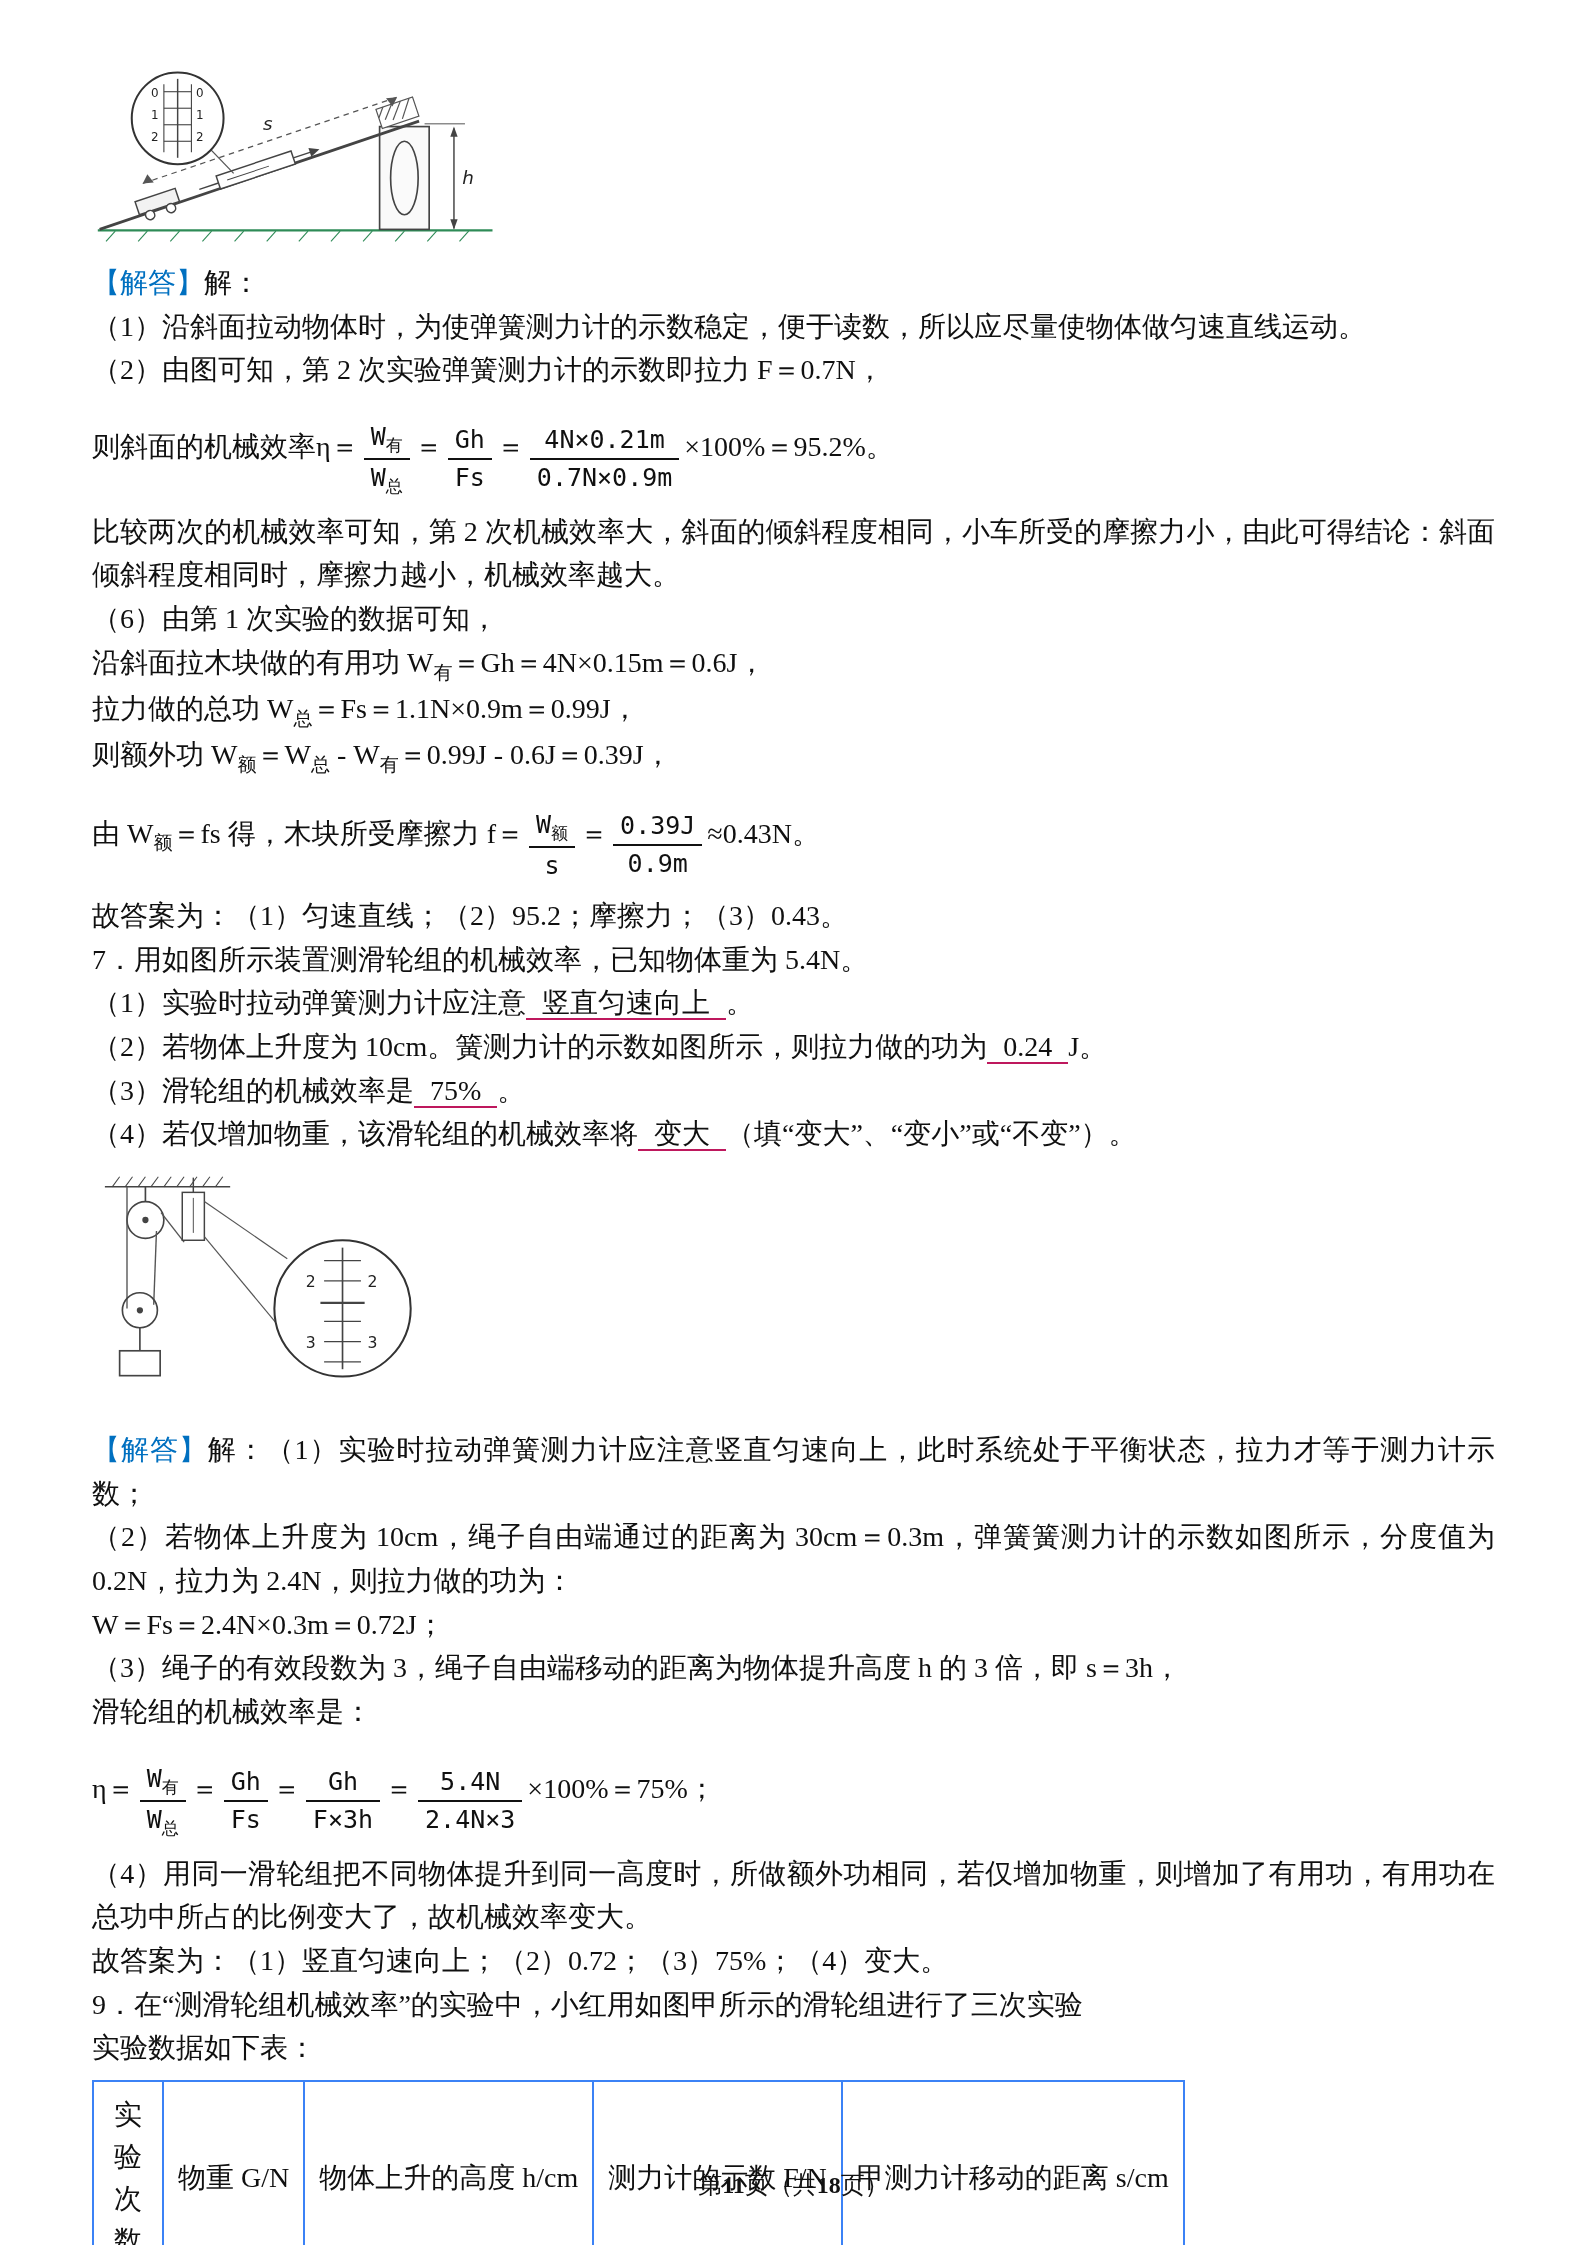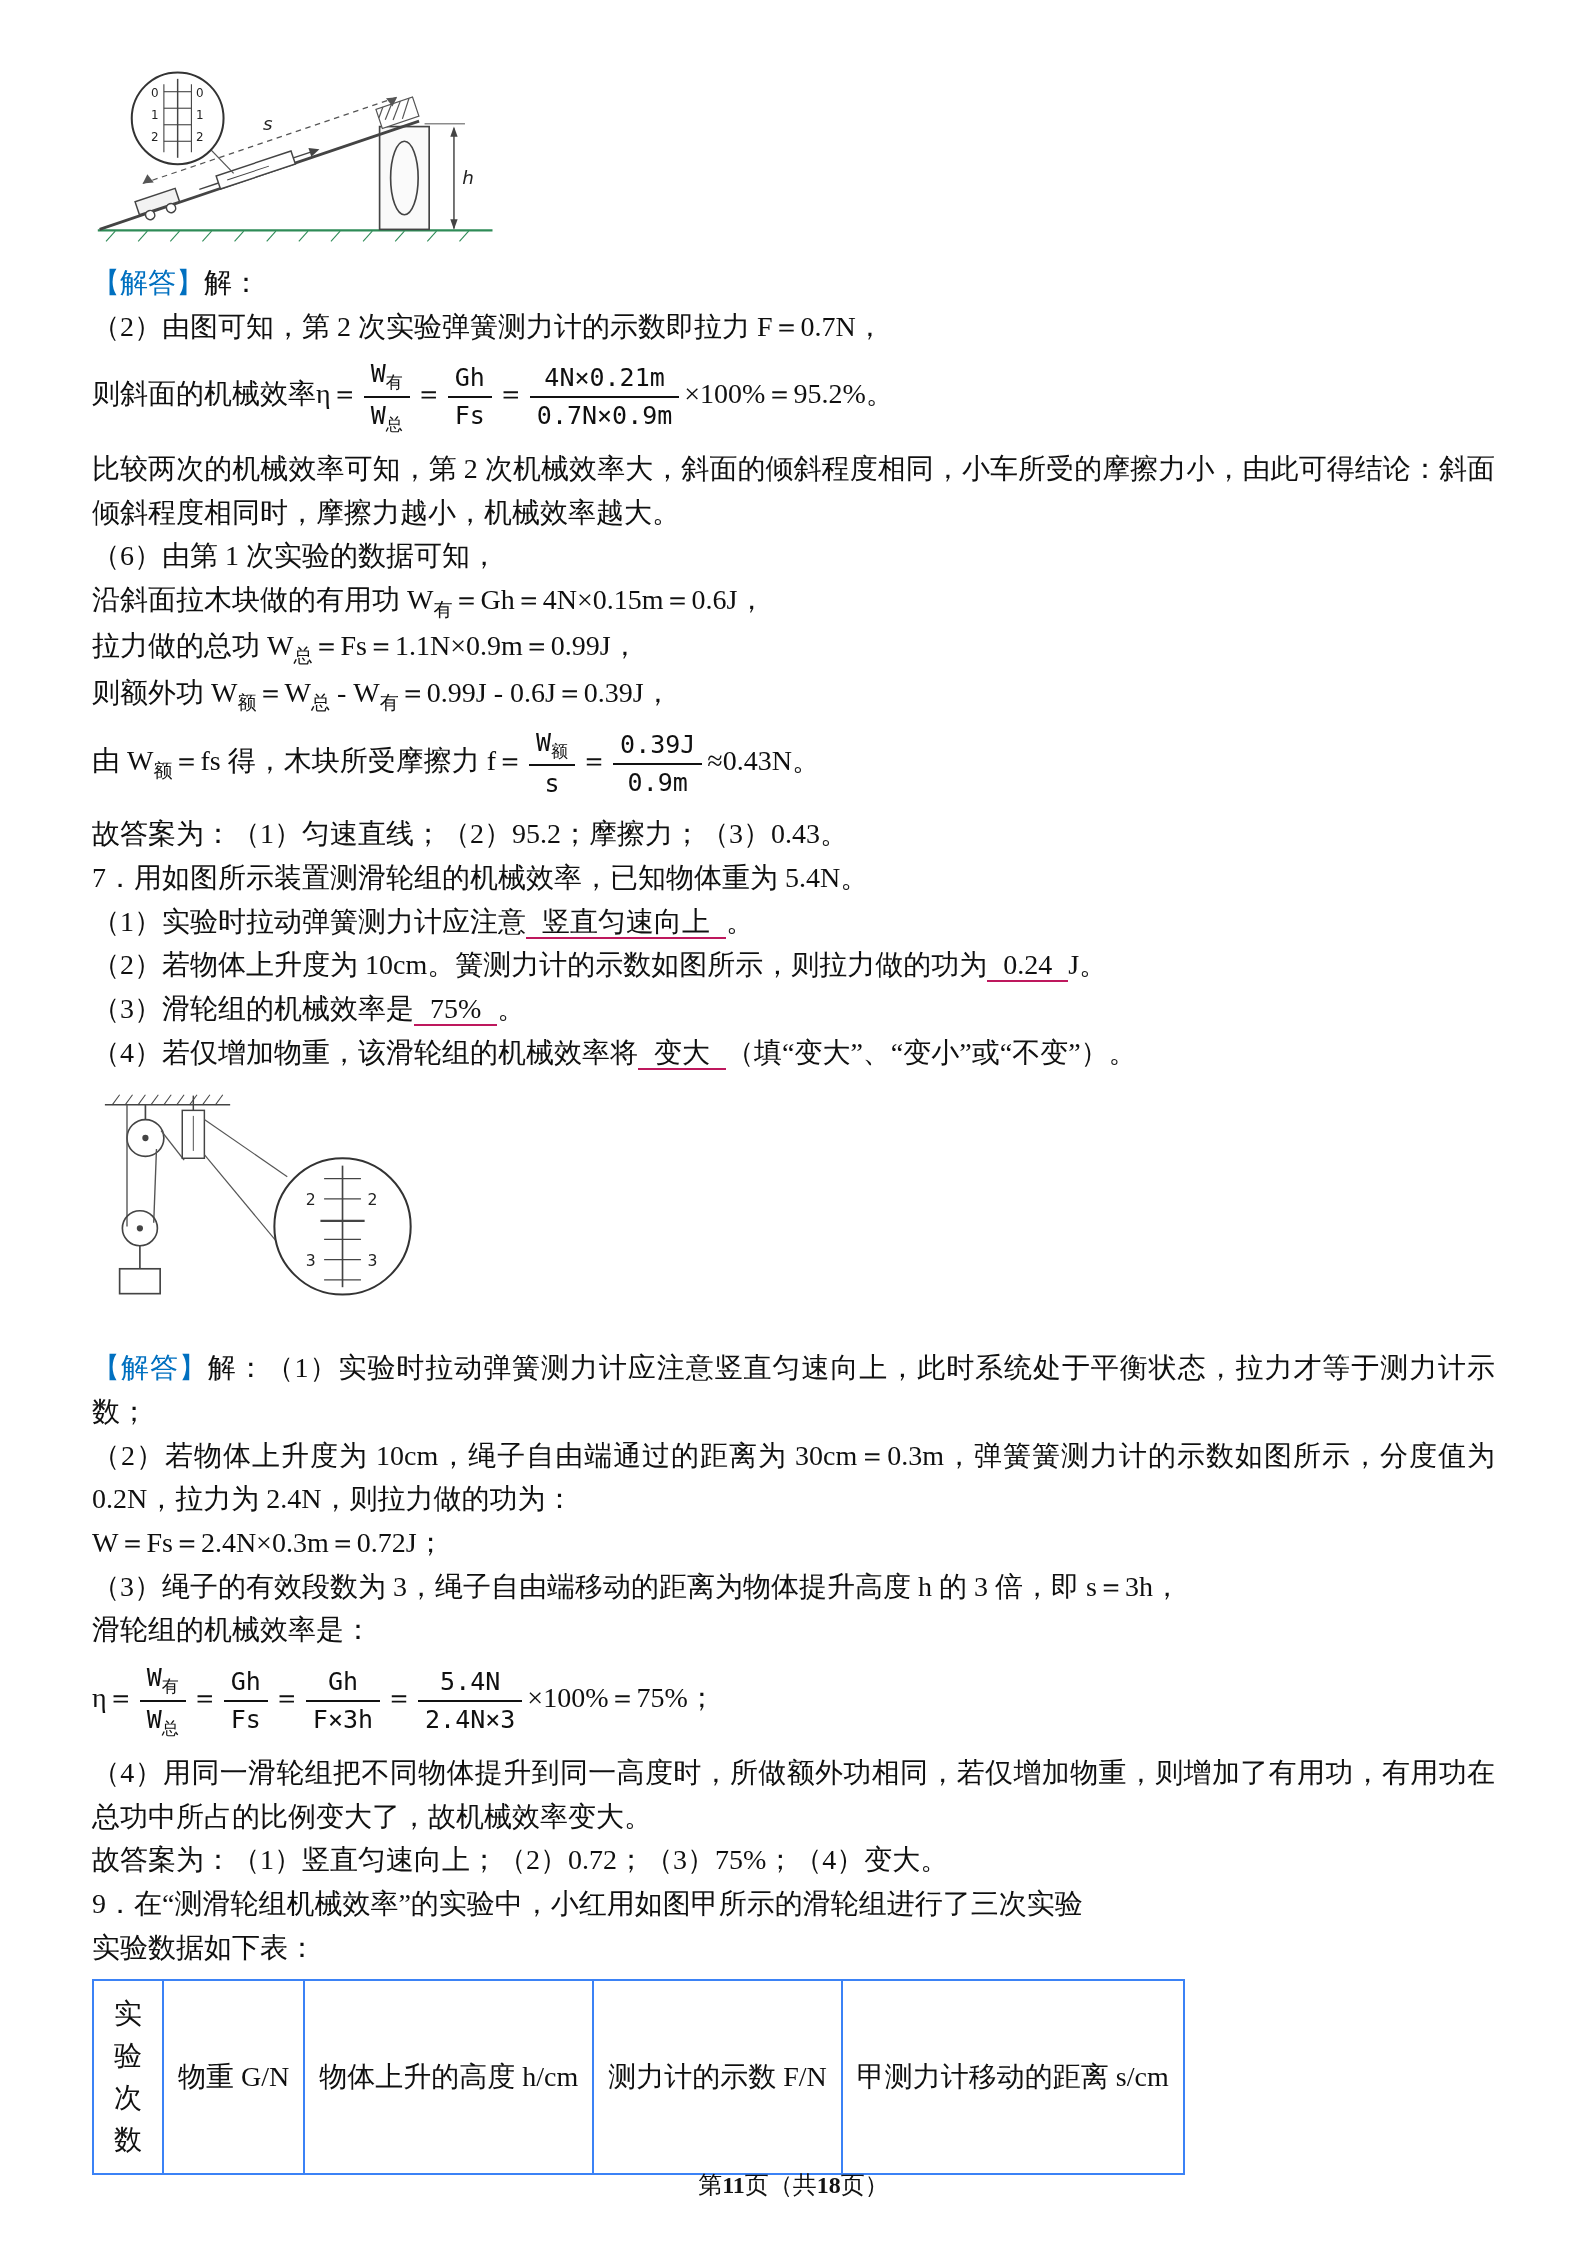--- a/index.html
+++ b/index.html
@@ -11,21 +11,21 @@
     padding: 62px 92px 0 92px; overflow: hidden;
   }
   .page p { margin: 0; line-height: 1.56; text-align: justify; }
   .blue { color: var(--answer_blue, #0070c0); }
   .formula { margin: 10px 0 12px; line-height: 1.25; }
   .frac {
     display: inline-flex; flex-direction: column; vertical-align: middle;
     text-align: center; font-family: "DejaVu Sans Mono", monospace;
     font-size: 25px; margin: 0 5px; line-height: 1.2;
   }
-  .frac .fnum { border-bottom: 2px solid #111; padding: 1px 7px 3px; }
+  .frac .fnum { border-bottom: 2px solid #111; padding: 1px 7px 3px; margin-top: 19px; }
   .frac .fden { padding: 3px 7px 1px; }
   sub { font-size: 0.68em; }
   .ans { border-bottom: 2px solid #be185d; padding: 0 16px; }
   .fig-incline { display: block; margin: 4px 0 16px 0; }
   .fig-pulley  { display: block; margin: 14px 0 18px 0; }
   .dtable { border-collapse: collapse; margin-top: 10px; }
   .dtable th {
     border: 2px solid #3b82f6; font-weight: normal; padding: 12px 14px;
     text-align: center; white-space: pre-line; line-height: 1.5; font-size: 28px;
   }
@@ -109,20 +109,21 @@
       <text x="64" y="34" font-size="13" fill="#222">0</text>
       <text x="64" y="58" font-size="13" fill="#222">1</text>
       <text x="64" y="82" font-size="13" fill="#222">2</text>
       <text x="113" y="34" font-size="13" fill="#222">0</text>
       <text x="113" y="58" font-size="13" fill="#222">1</text>
       <text x="113" y="82" font-size="13" fill="#222">2</text>
     </g>
   </svg>
 
   <p><span class="blue">【解答】</span><span>解：</span></p>
+  <p>（1）沿斜面拉动物体时，为使弹簧测力计的示数稳定，便于读数，所以应尽量使物体做匀速直线运动。</p>
   <p>（2）由图可知，第 2 次实验弹簧测力计的示数即拉力 F＝0.7N，</p>
   <div class="formula">则斜面的机械效率η＝<span class="frac">
         <span class="fnum">W<sub>有</sub></span>
         <span class="fden">W<sub>总</sub></span>
       </span>＝<span class="frac">
         <span class="fnum">Gh</span>
         <span class="fden">Fs</span>
       </span>＝<span class="frac">
         <span class="fnum">4N×0.21m</span>
         <span class="fden">0.7N×0.9m</span>

